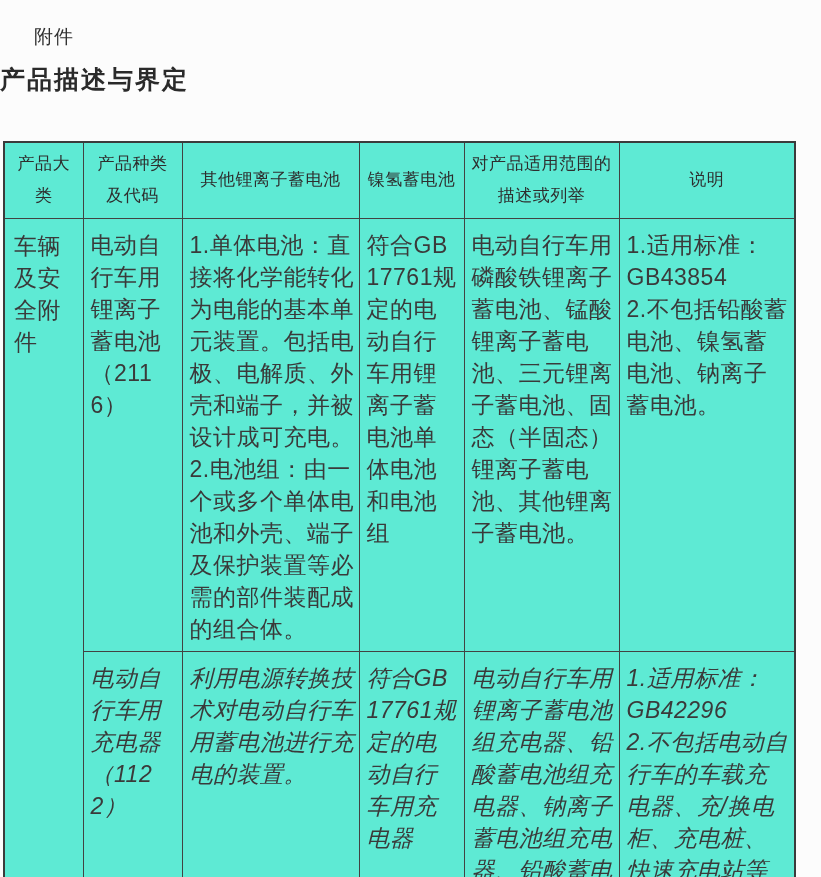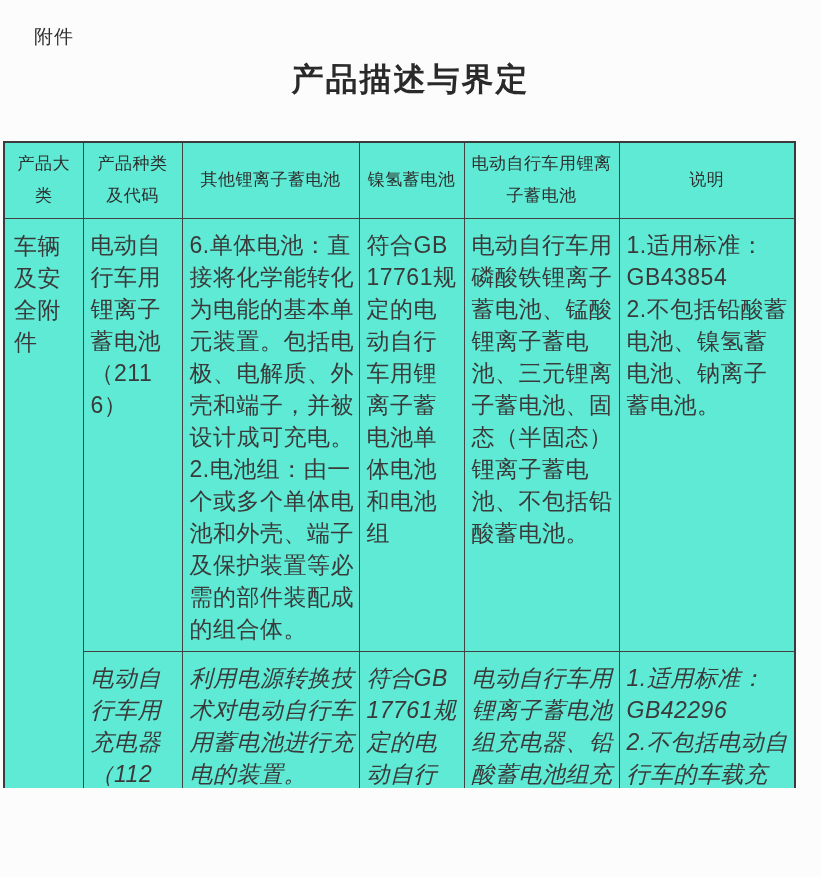--- a/index.html
+++ b/index.html
@@ -4,36 +4,35 @@
 <style>
   html, body {
     margin: 0;
     padding: 0;
     background: #fcfcfc;
     font-family: "Liberation Sans", "DejaVu Sans", sans-serif;
   }
   .page {
     position: relative;
     width: 821px;
-    height: 788px;
+    height: 877px;
     background: #fcfcfc;
     overflow: hidden;
     color: #383838;
   }
   .attachment {
     margin: 27px 0 0 34px;
     font-size: 19px;
     line-height: 20px;
     color: #2f2f2f;
     letter-spacing: 1px;
   }
   .title {
     margin: 17px 0 0 0;
-    text-align: center;
-    font-size: 32px;
+    font-size: 25px;
     font-weight: 600;
     color: #2a2a2a;
     letter-spacing: 2px;
     line-height: 30px;
   }
   table.def-table {
     margin: 47px 0 0 3px;
     border-collapse: collapse;
     table-layout: fixed;
     width: 791px;
@@ -92,32 +91,32 @@
       <col style="width:105px">
       <col style="width:155px">
       <col style="width:176px">
     </colgroup>
     <thead>
       <tr>
         <th>产品大类</th>
         <th>产品种类及代码</th>
         <th>其他锂离子蓄电池</th>
         <th>镍氢蓄电池</th>
-        <th>电动自行车用锂离子蓄电池</th>
+        <th>对产品适用范围的描述或列举</th>
         <th>说明</th>
       </tr>
     </thead>
     <tbody>
       <tr class="row-battery">
         <td class="cat" rowspan="2">车辆及安全附件</td>
         <td>电动自行车用锂离子蓄电池（2116）</td>
-        <td>6.单体电池：直接将化学能转化为电能的基本单元装置。包括电极、电解质、外壳和端子，并被设计成可充电。
+        <td>1.单体电池：直接将化学能转化为电能的基本单元装置。包括电极、电解质、外壳和端子，并被设计成可充电。
 2.电池组：由一个或多个单体电池和外壳、端子及保护装置等必需的部件装配成的组合体。</td>
         <td>符合GB17761规定的电动自行车用锂离子蓄电池单体电池和电池组</td>
-        <td>电动自行车用磷酸铁锂离子蓄电池、锰酸锂离子蓄电池、三元锂离子蓄电池、固态（半固态）锂离子蓄电池、不包括铅酸蓄电池。</td>
+        <td>电动自行车用磷酸铁锂离子蓄电池、锰酸锂离子蓄电池、三元锂离子蓄电池、固态（半固态）锂离子蓄电池、其他锂离子蓄电池。</td>
         <td>1.适用标准：
 GB43854
 2.不包括铅酸蓄电池、镍氢蓄电池、钠离子蓄电池。</td>
       </tr>
       <tr class="row-charger">
         <td>电动自行车用充电器（1122）</td>
         <td>利用电源转换技术对电动自行车用蓄电池进行充电的装置。</td>
         <td>符合GB17761规定的电动自行车用充电器</td>
         <td>电动自行车用锂离子蓄电池组充电器、铅酸蓄电池组充电器、钠离子蓄电池组充电器、铅酸蓄电池组充电器。</td>
         <td>1.适用标准：

